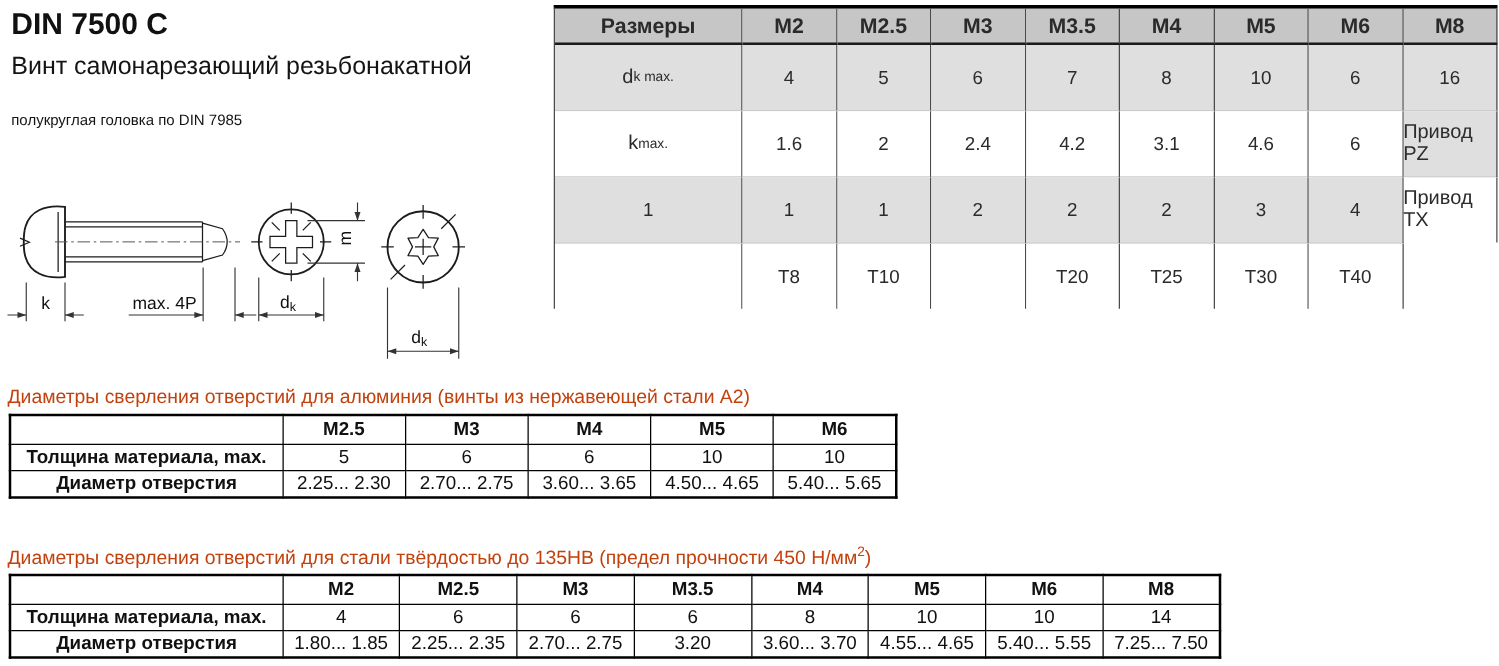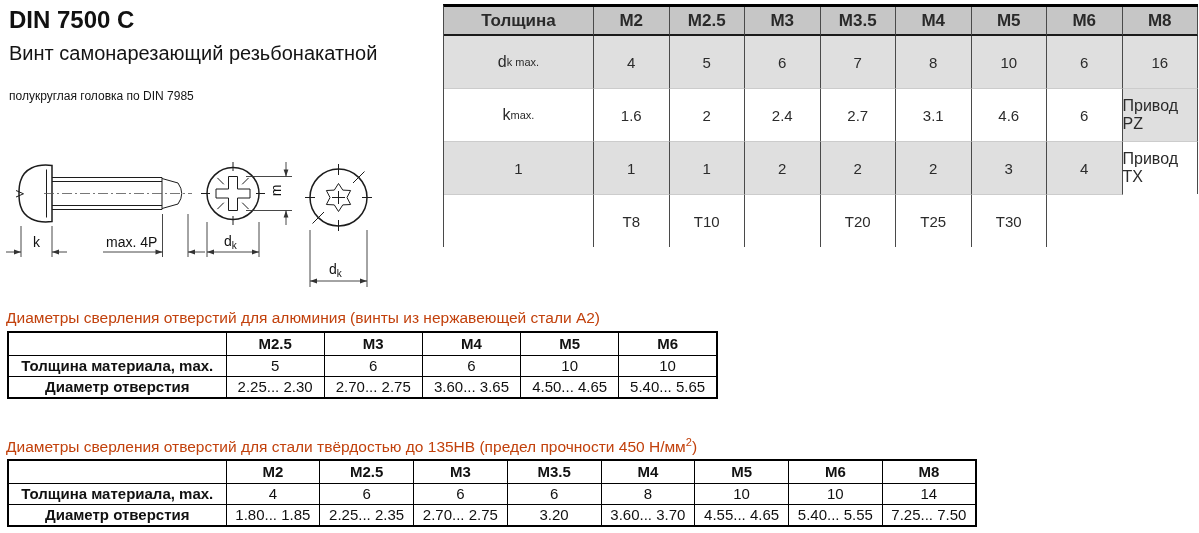--- a/index.html
+++ b/index.html
@@ -110,21 +110,21 @@
 
     <g>
       <path class="dm" d="M 310,230 V 287 M 367,230 V 287 M 310,281 H 367"></path>
       <polygon class="ah" points="310,281 317,278.6 317,283.4"></polygon>
       <polygon class="ah" points="367,281 360,278.6 360,283.4"></polygon>
       <text x="329" y="274"><tspan>d</tspan><tspan class="sub" dy="3">k</tspan></text>
     </g>
   </svg>
 
   <div class="dims">
-    <div class="c hd">Толщина</div>
+    <div class="c hd">Размеры</div>
     <div class="c hd">M2</div>
     <div class="c hd">M2.5</div>
     <div class="c hd">M3</div>
     <div class="c hd">M3.5</div>
     <div class="c hd">M4</div>
     <div class="c hd">M5</div>
     <div class="c hd">M6</div>
     <div class="c hd">M8</div>
 
     <div class="c dc g lb">
@@ -140,21 +140,21 @@
     <div class="c dc g">6</div>
     <div class="c dc g">16</div>
 
     <div class="c dc w lb">
         <span>k</span>
         <sub>max.</sub>
       </div>
     <div class="c dc w">1.6</div>
     <div class="c dc w">2</div>
     <div class="c dc w">2.4</div>
-    <div class="c dc w">2.7</div>
+    <div class="c dc w">4.2</div>
     <div class="c dc w">3.1</div>
     <div class="c dc w">4.6</div>
     <div class="c dc w">6</div>
 
     <div class="c dc g lb">Привод PZ</div>
     <div class="c dc g">1</div>
     <div class="c dc g">1</div>
     <div class="c dc g">1</div>
     <div class="c dc g">2</div>
     <div class="c dc g">2</div>
@@ -163,20 +163,21 @@
     <div class="c dc g">4</div>
 
     <div class="c dc w lb last">Привод TX</div>
     <div class="c dc w last"></div>
     <div class="c dc w last">T8</div>
     <div class="c dc w last">T10</div>
     <div class="c dc w last"></div>
     <div class="c dc w last">T20</div>
     <div class="c dc w last">T25</div>
     <div class="c dc w last">T30</div>
+    <div class="c dc w last">T40</div>
   </div>
 
   <div class="cap" style="left:6px;top:309px;">Диаметры сверления отверстий для алюминия (винты из нержавеющей стали А2)</div>
   <table class="holes" style="left:7px;top:331px;width:711px;">
     <colgroup>
         <col style="width:218px">
         <col>
         <col>
         <col>
         <col>

